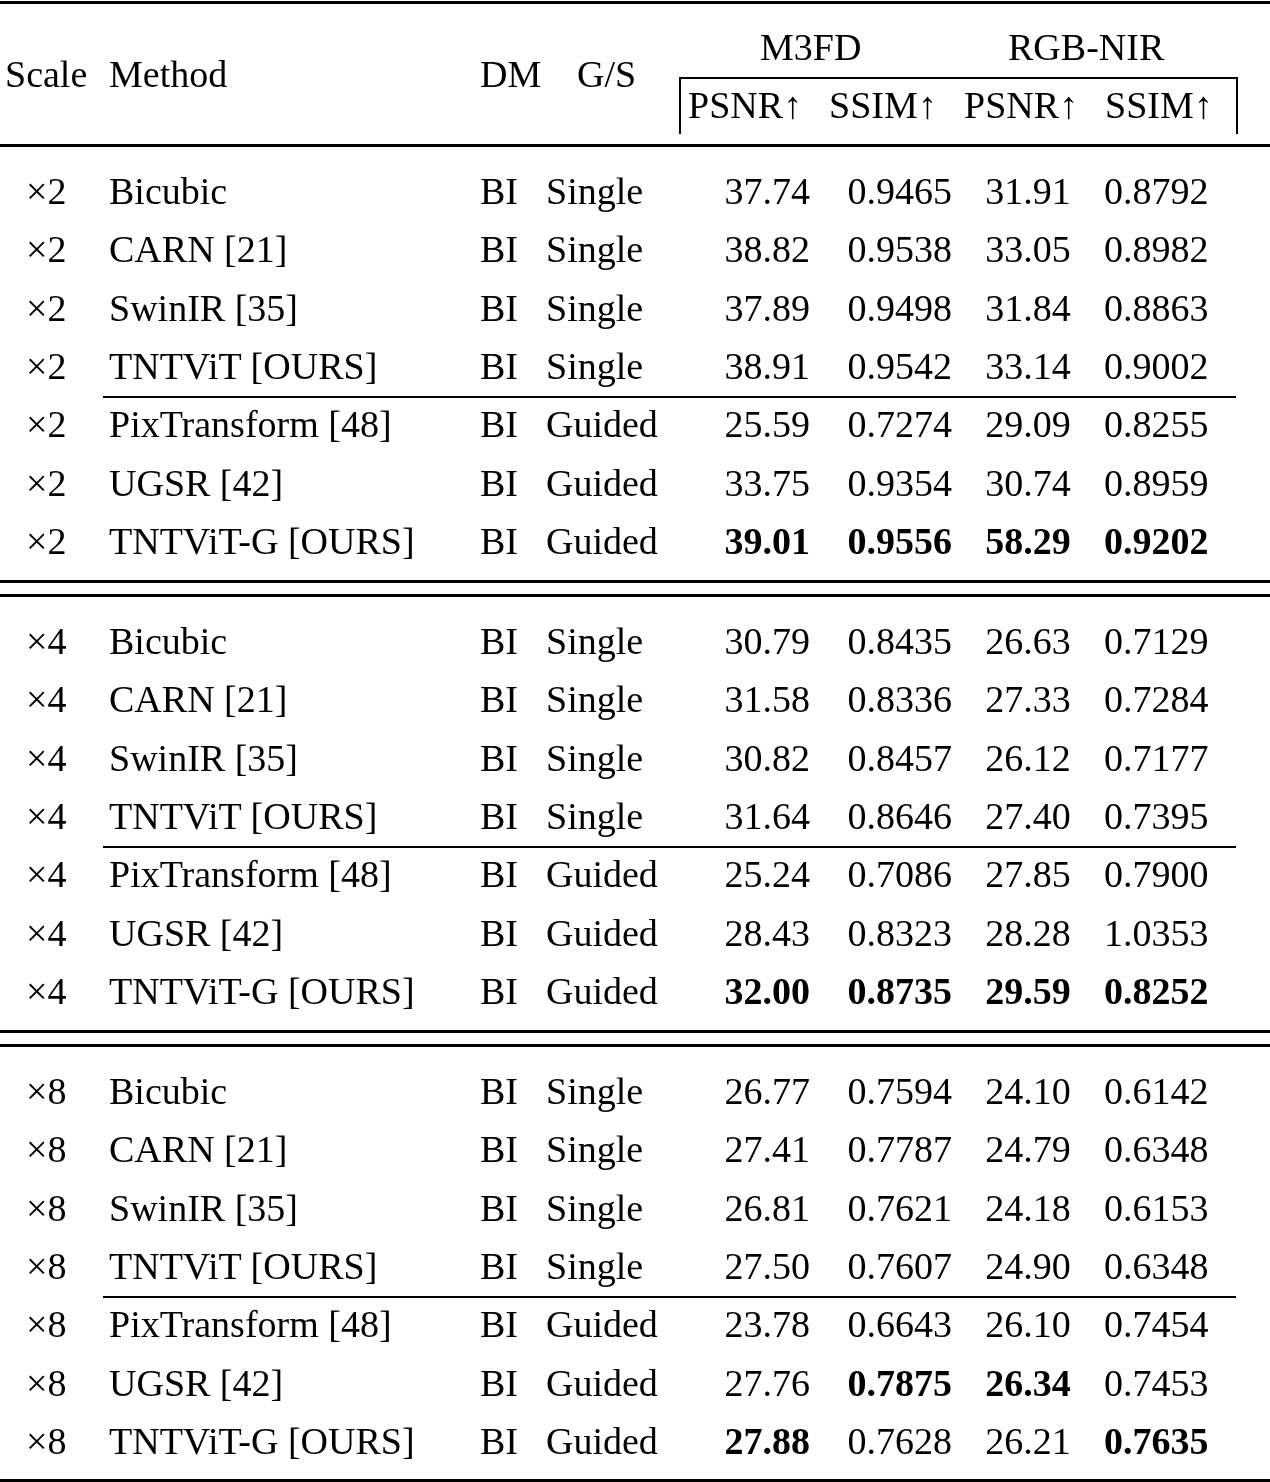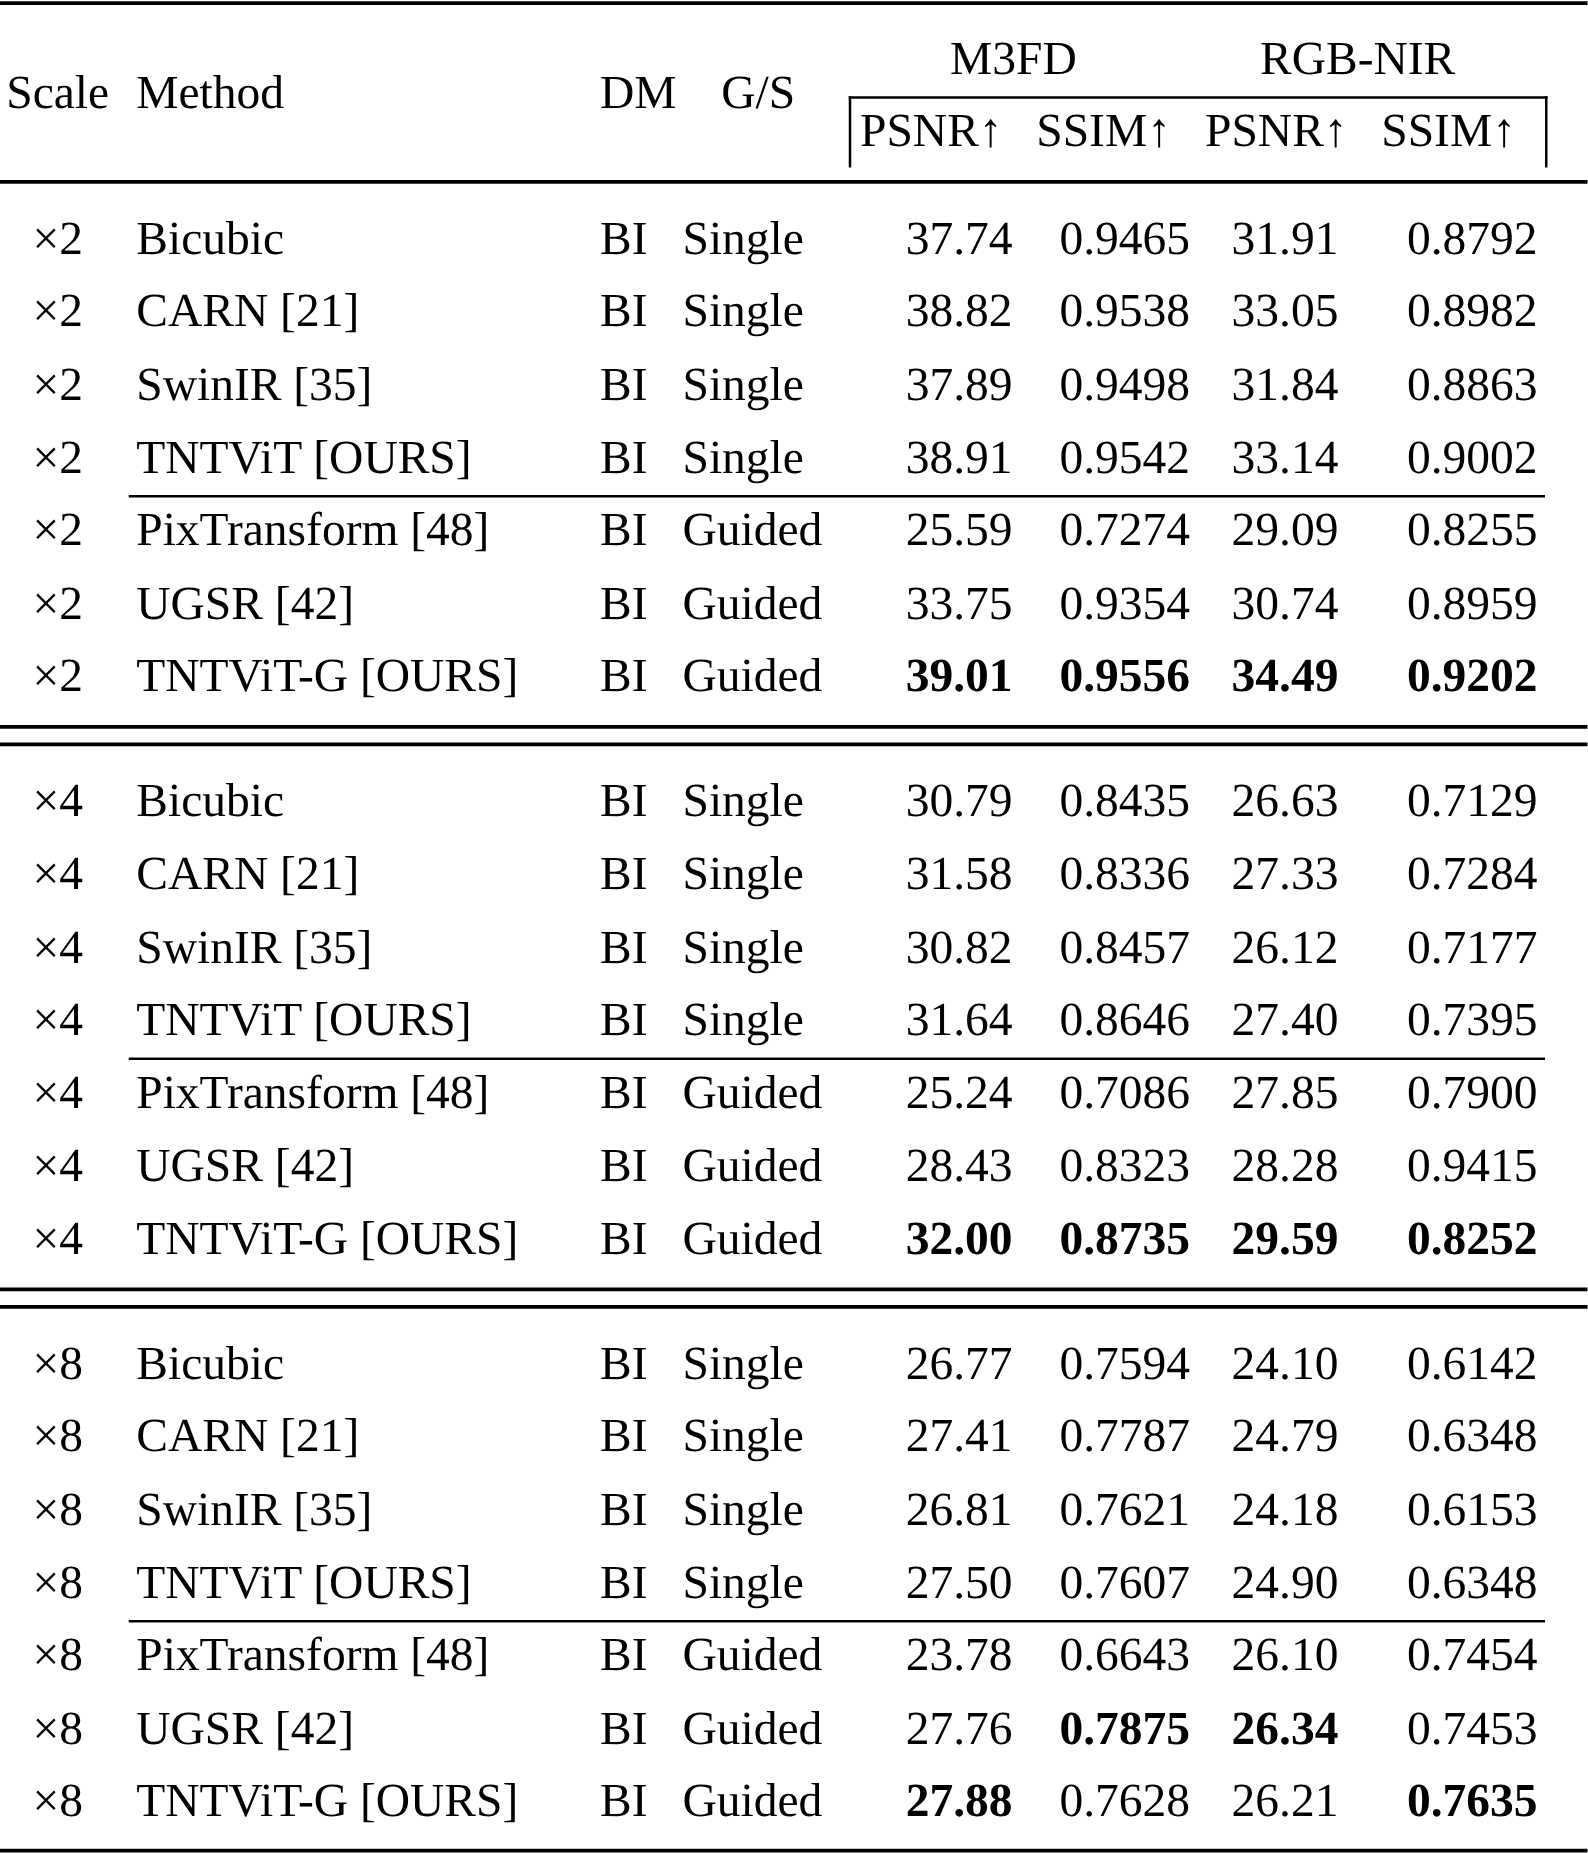--- a/index.html
+++ b/index.html
@@ -12,21 +12,21 @@
   .hdr { position: absolute; font-size: 38px; line-height: 1; white-space: nowrap; }
   .row { position: absolute; left: 0; width: 1270px; height: 58px; font-size: 38px; }
   .cell { position: absolute; top: 0; line-height: 58px; white-space: nowrap; }
   .c-scale { left: 26px; }
   .c-method { left: 109px; }
   .c-dm { left: 480px; }
   .c-gs { left: 546px; width: 122px; text-align: left; }
   .c-v0 { left: 690px; width: 120px; text-align: right; }
   .c-v1 { left: 826px; width: 126px; text-align: right; }
   .c-v2 { left: 968px; width: 120px; text-align: center; }
-  .c-v3 { left: 1104px; width: 126px; text-align: right; }
+  .c-v3 { left: 1104px; width: 126px; text-align: left; }
   .bold { font-weight: bold; }
   .sub-box {
     position: absolute; left: 679px; top: 77px; width: 555px; height: 55px;
     border-top: 2px solid #000; border-left: 2px solid #000; border-right: 2px solid #000;
   }
 </style>
 </head>
 <body>
 
 <div class="rule" style="left:0;top:1px;width:1270px;"></div>
@@ -106,21 +106,21 @@
       <span class="cell c-v2">30.74</span>
       <span class="cell c-v3">0.8959</span>
     </div>
     <div class="row" style="top: 511.8px;">
       <span class="cell c-scale">×2</span>
       <span class="cell c-method">TNTViT-G [OURS]</span>
       <span class="cell c-dm">BI</span>
       <span class="cell c-gs">Guided</span>
       <span class="cell c-v0 bold">39.01</span>
       <span class="cell c-v1 bold">0.9556</span>
-      <span class="cell c-v2 bold">34.49</span>
+      <span class="cell c-v2 bold">58.29</span>
       <span class="cell c-v3 bold">0.9202</span>
     </div>
     <div class="row" style="top: 612px;">
       <span class="cell c-scale">×4</span>
       <span class="cell c-method">Bicubic</span>
       <span class="cell c-dm">BI</span>
       <span class="cell c-gs">Single</span>
       <span class="cell c-v0">30.79</span>
       <span class="cell c-v1">0.8435</span>
       <span class="cell c-v2">26.63</span>
@@ -167,21 +167,21 @@
       <span class="cell c-v3">0.7900</span>
     </div>
     <div class="row" style="top: 903.5px;">
       <span class="cell c-scale">×4</span>
       <span class="cell c-method">UGSR [42]</span>
       <span class="cell c-dm">BI</span>
       <span class="cell c-gs">Guided</span>
       <span class="cell c-v0">28.43</span>
       <span class="cell c-v1">0.8323</span>
       <span class="cell c-v2">28.28</span>
-      <span class="cell c-v3">0.9415</span>
+      <span class="cell c-v3">1.0353</span>
     </div>
     <div class="row" style="top: 961.8px;">
       <span class="cell c-scale">×4</span>
       <span class="cell c-method">TNTViT-G [OURS]</span>
       <span class="cell c-dm">BI</span>
       <span class="cell c-gs">Guided</span>
       <span class="cell c-v0 bold">32.00</span>
       <span class="cell c-v1 bold">0.8735</span>
       <span class="cell c-v2 bold">29.59</span>
       <span class="cell c-v3 bold">0.8252</span>

